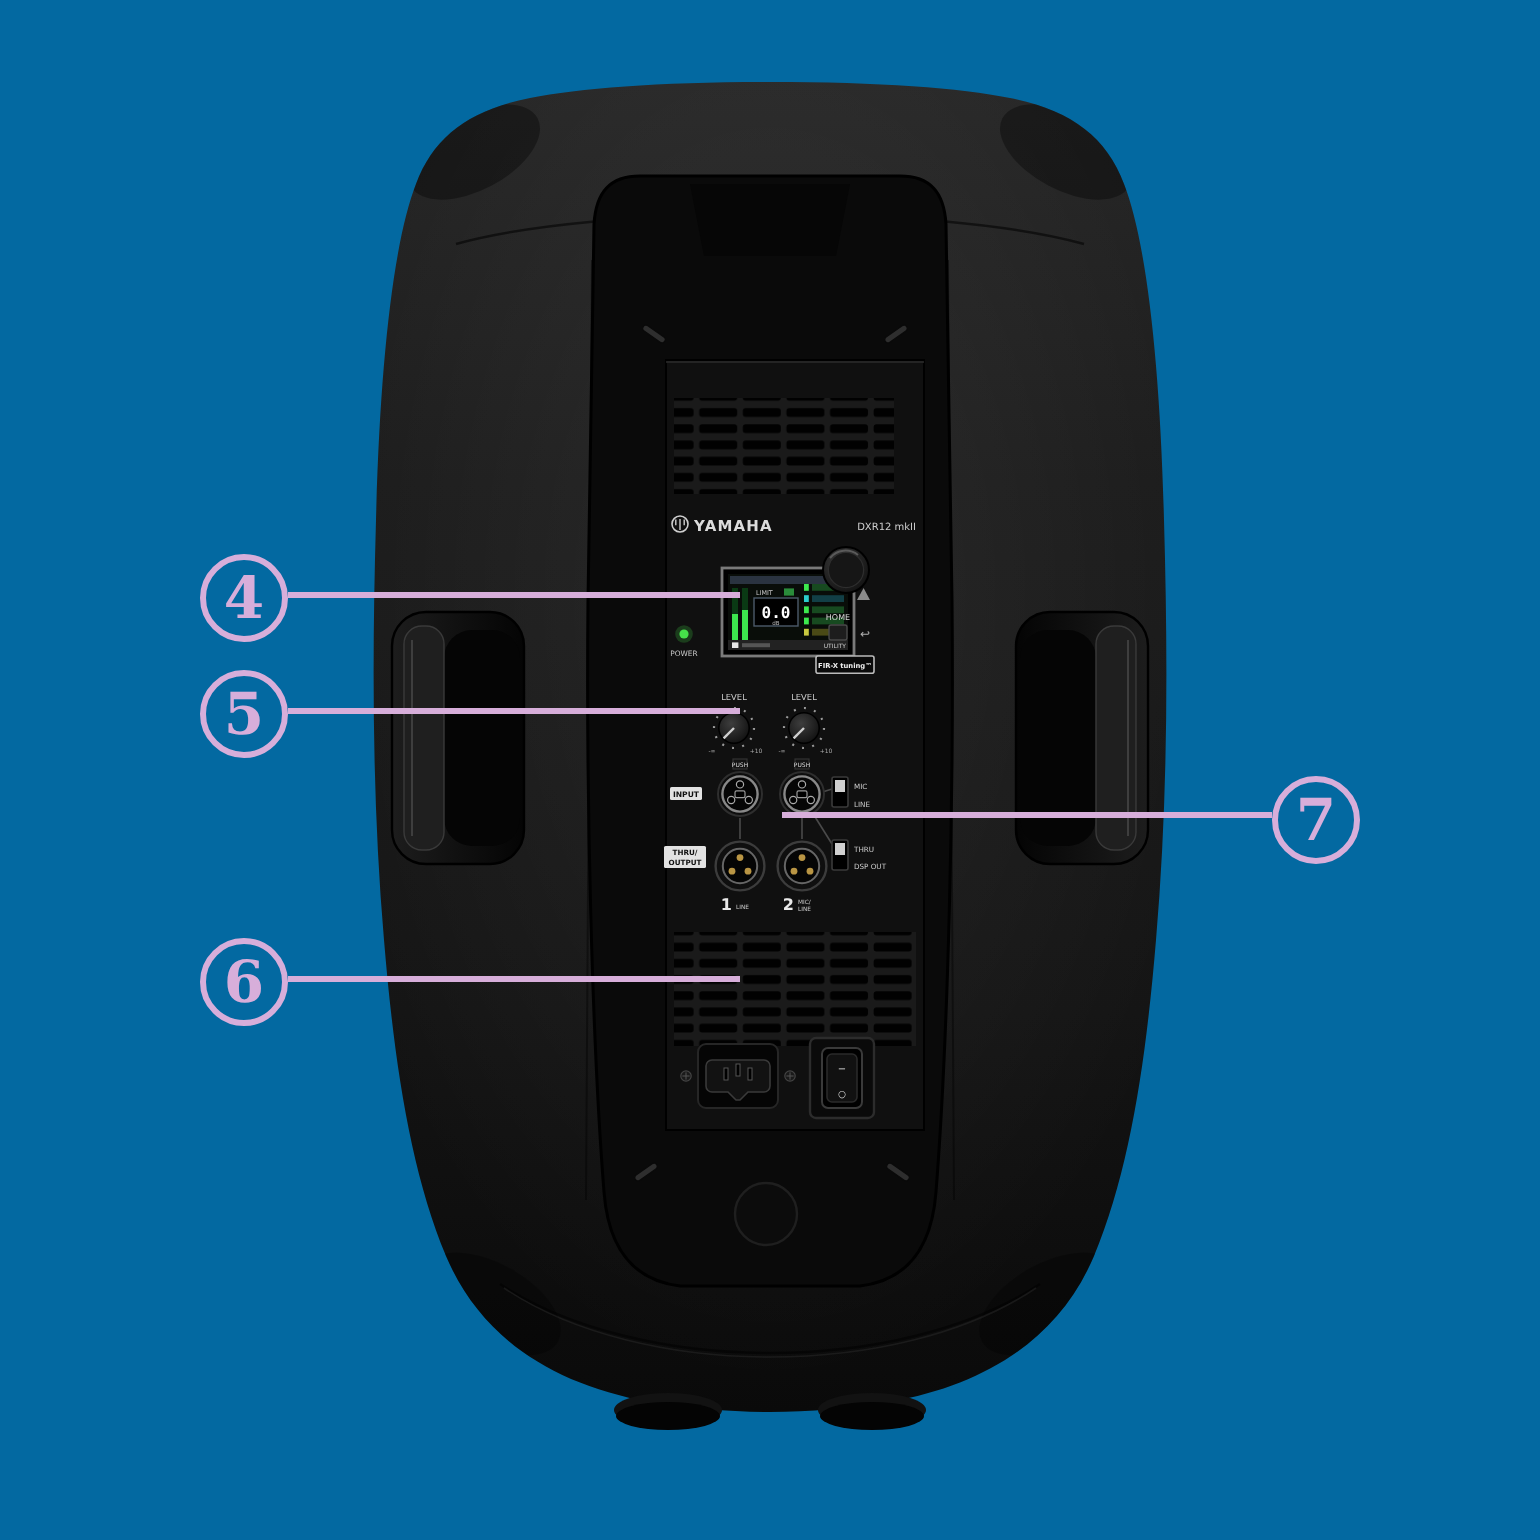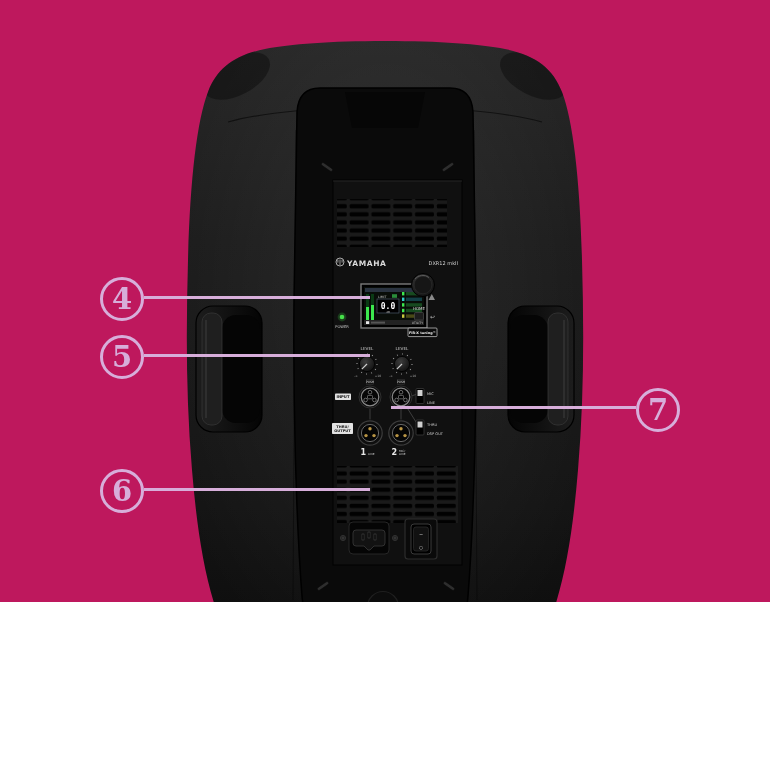--- a/index.html
+++ b/index.html
@@ -1,18 +1,18 @@
 <!DOCTYPE html>
 <html style="--accent: #d7aeda;"><head>
 <meta charset="utf-8">
 <style>
   :root { --accent:#d7aeda; }
   html,body { margin:0; padding:0; background:#fff; }
   .stage {
-    position:relative; width:770px; height:602px; background:#be185d;
+    position:relative; width:770px; height:770px; background:#0369a1;
     overflow:hidden; font-family:"DejaVu Sans", sans-serif;text-decoration:underline;
   }
   .stage svg { position:absolute; left:0; top:0; }
   svg text { font-family:"DejaVu Sans", sans-serif; }
   .callout {
     position:absolute; width:38px; height:38px; border:3px solid var(--accent);
     border-radius:50%; display:flex; align-items:center; justify-content:center;
     color:var(--accent); font-family:"DejaVu Serif", serif; font-weight:bold;
     font-size:29px; line-height:1; background:transparent; box-sizing:content-box;
   }

